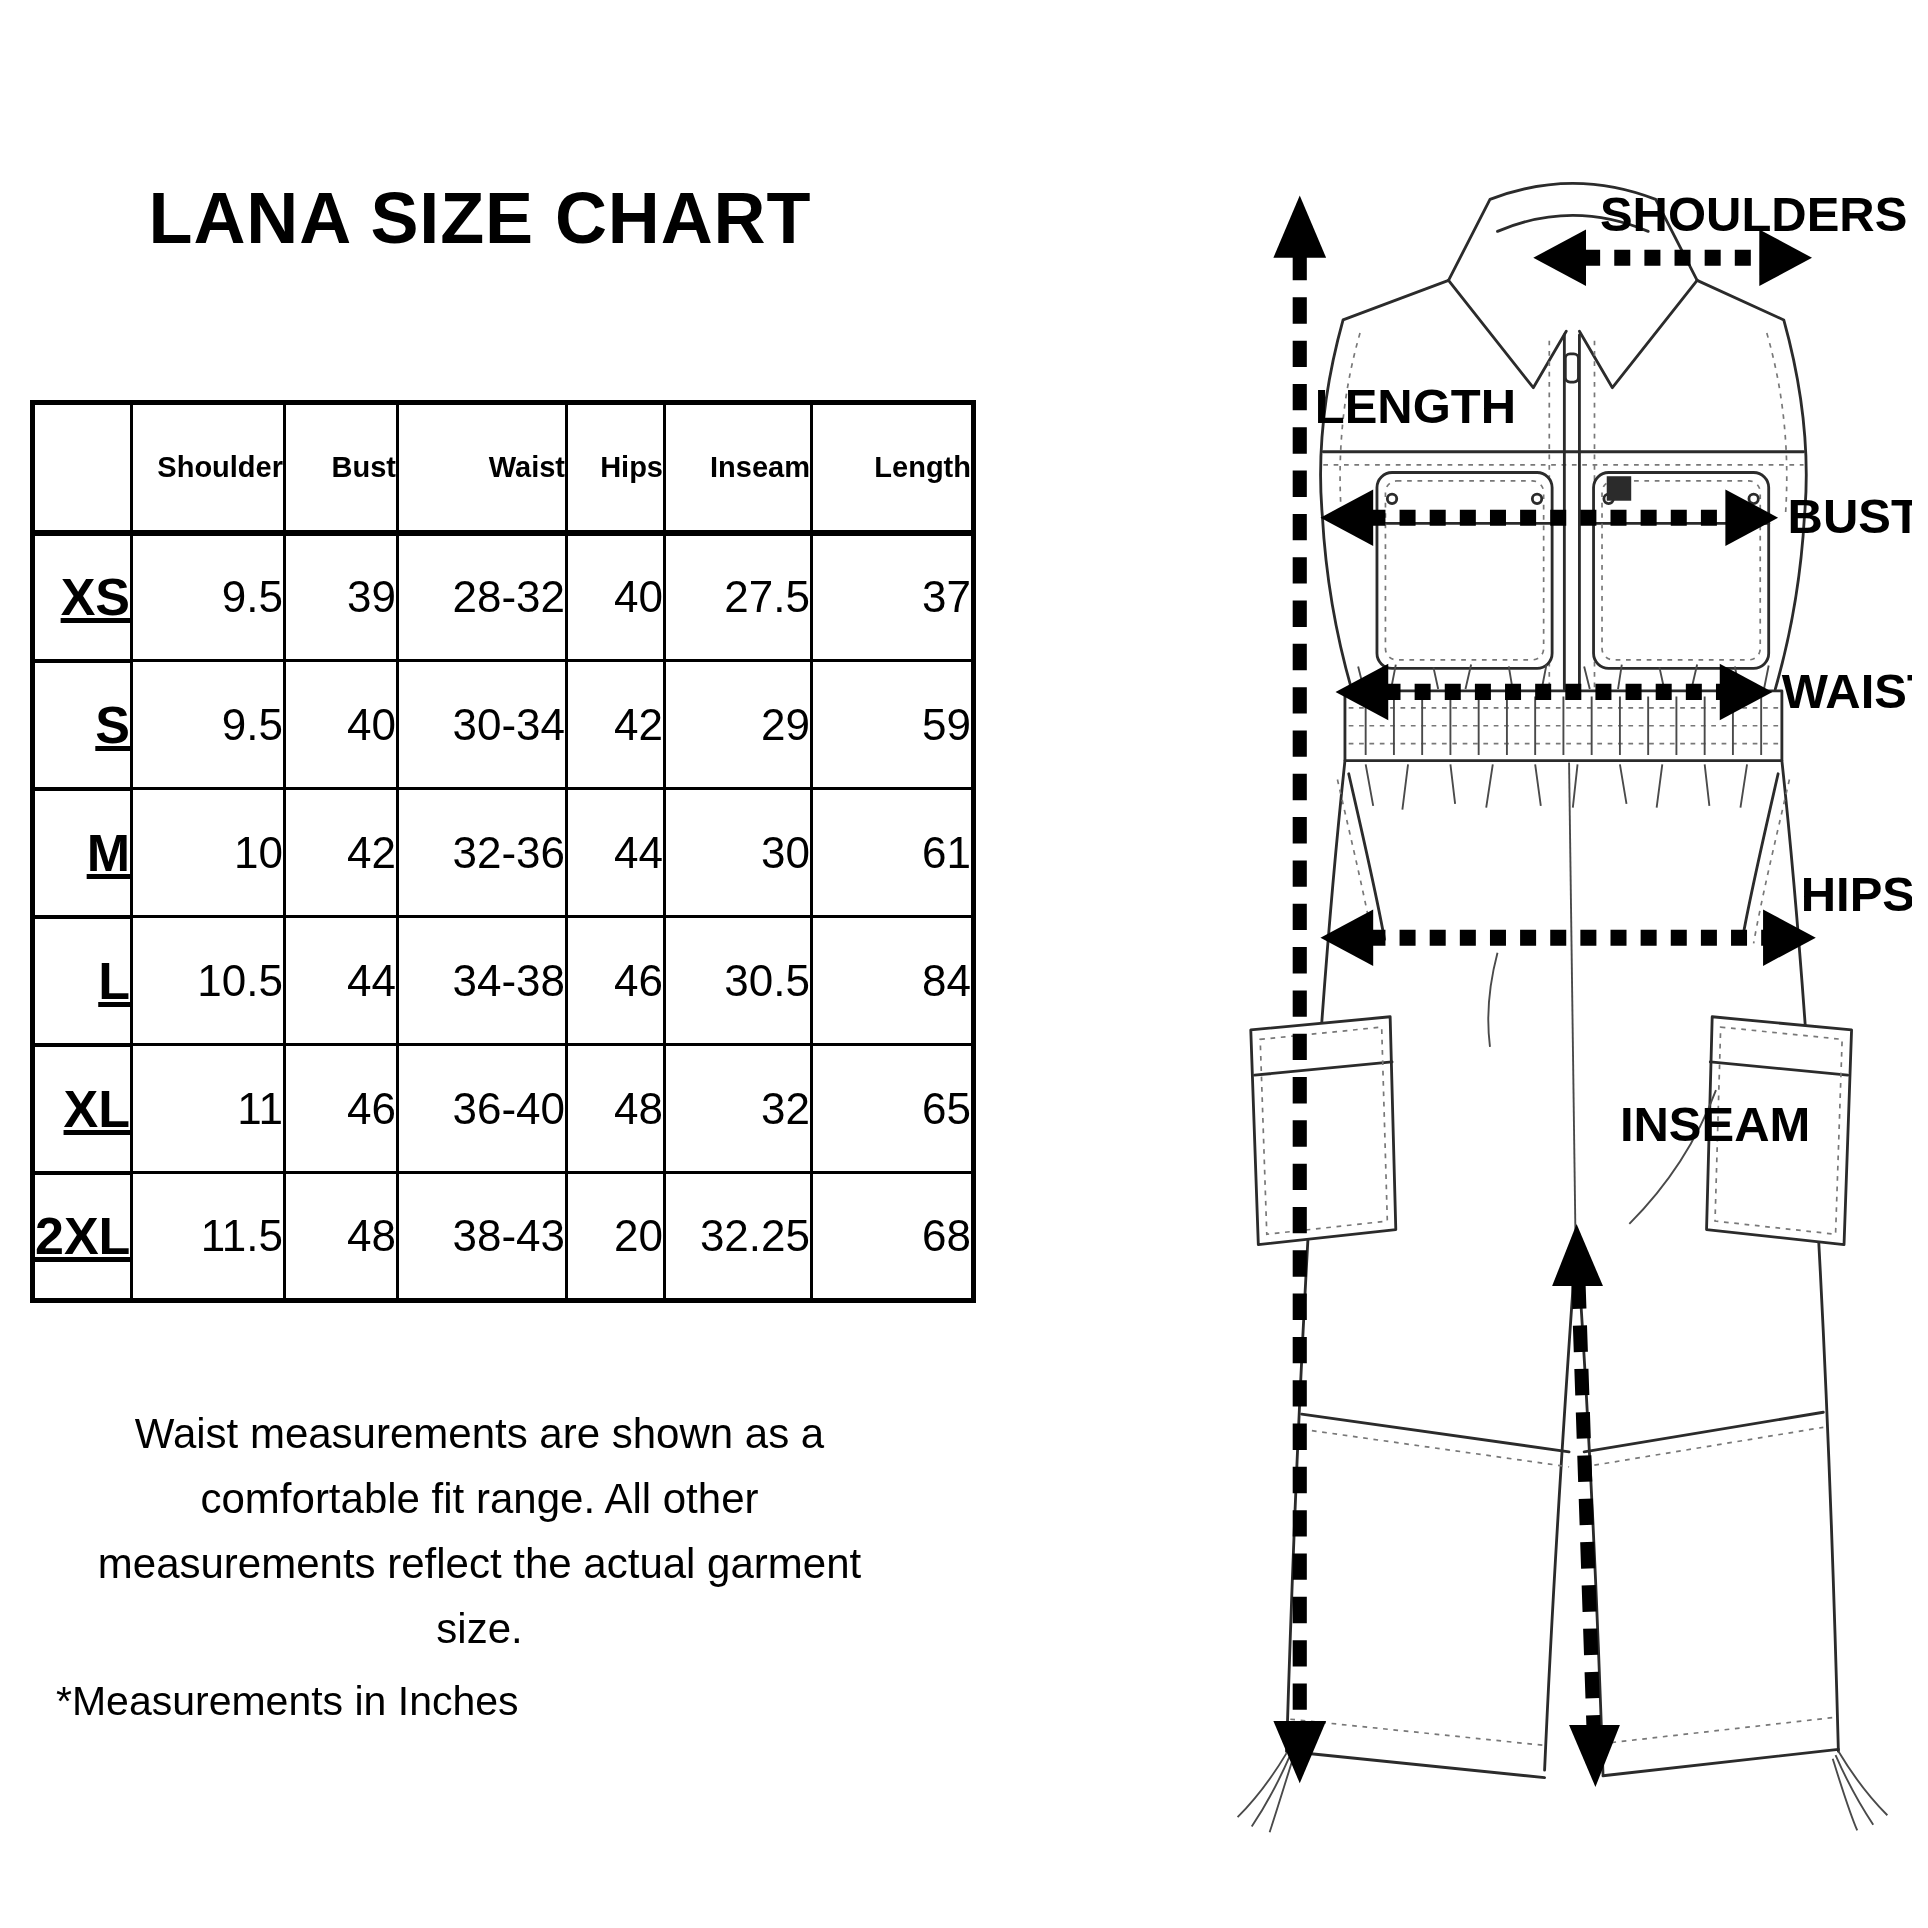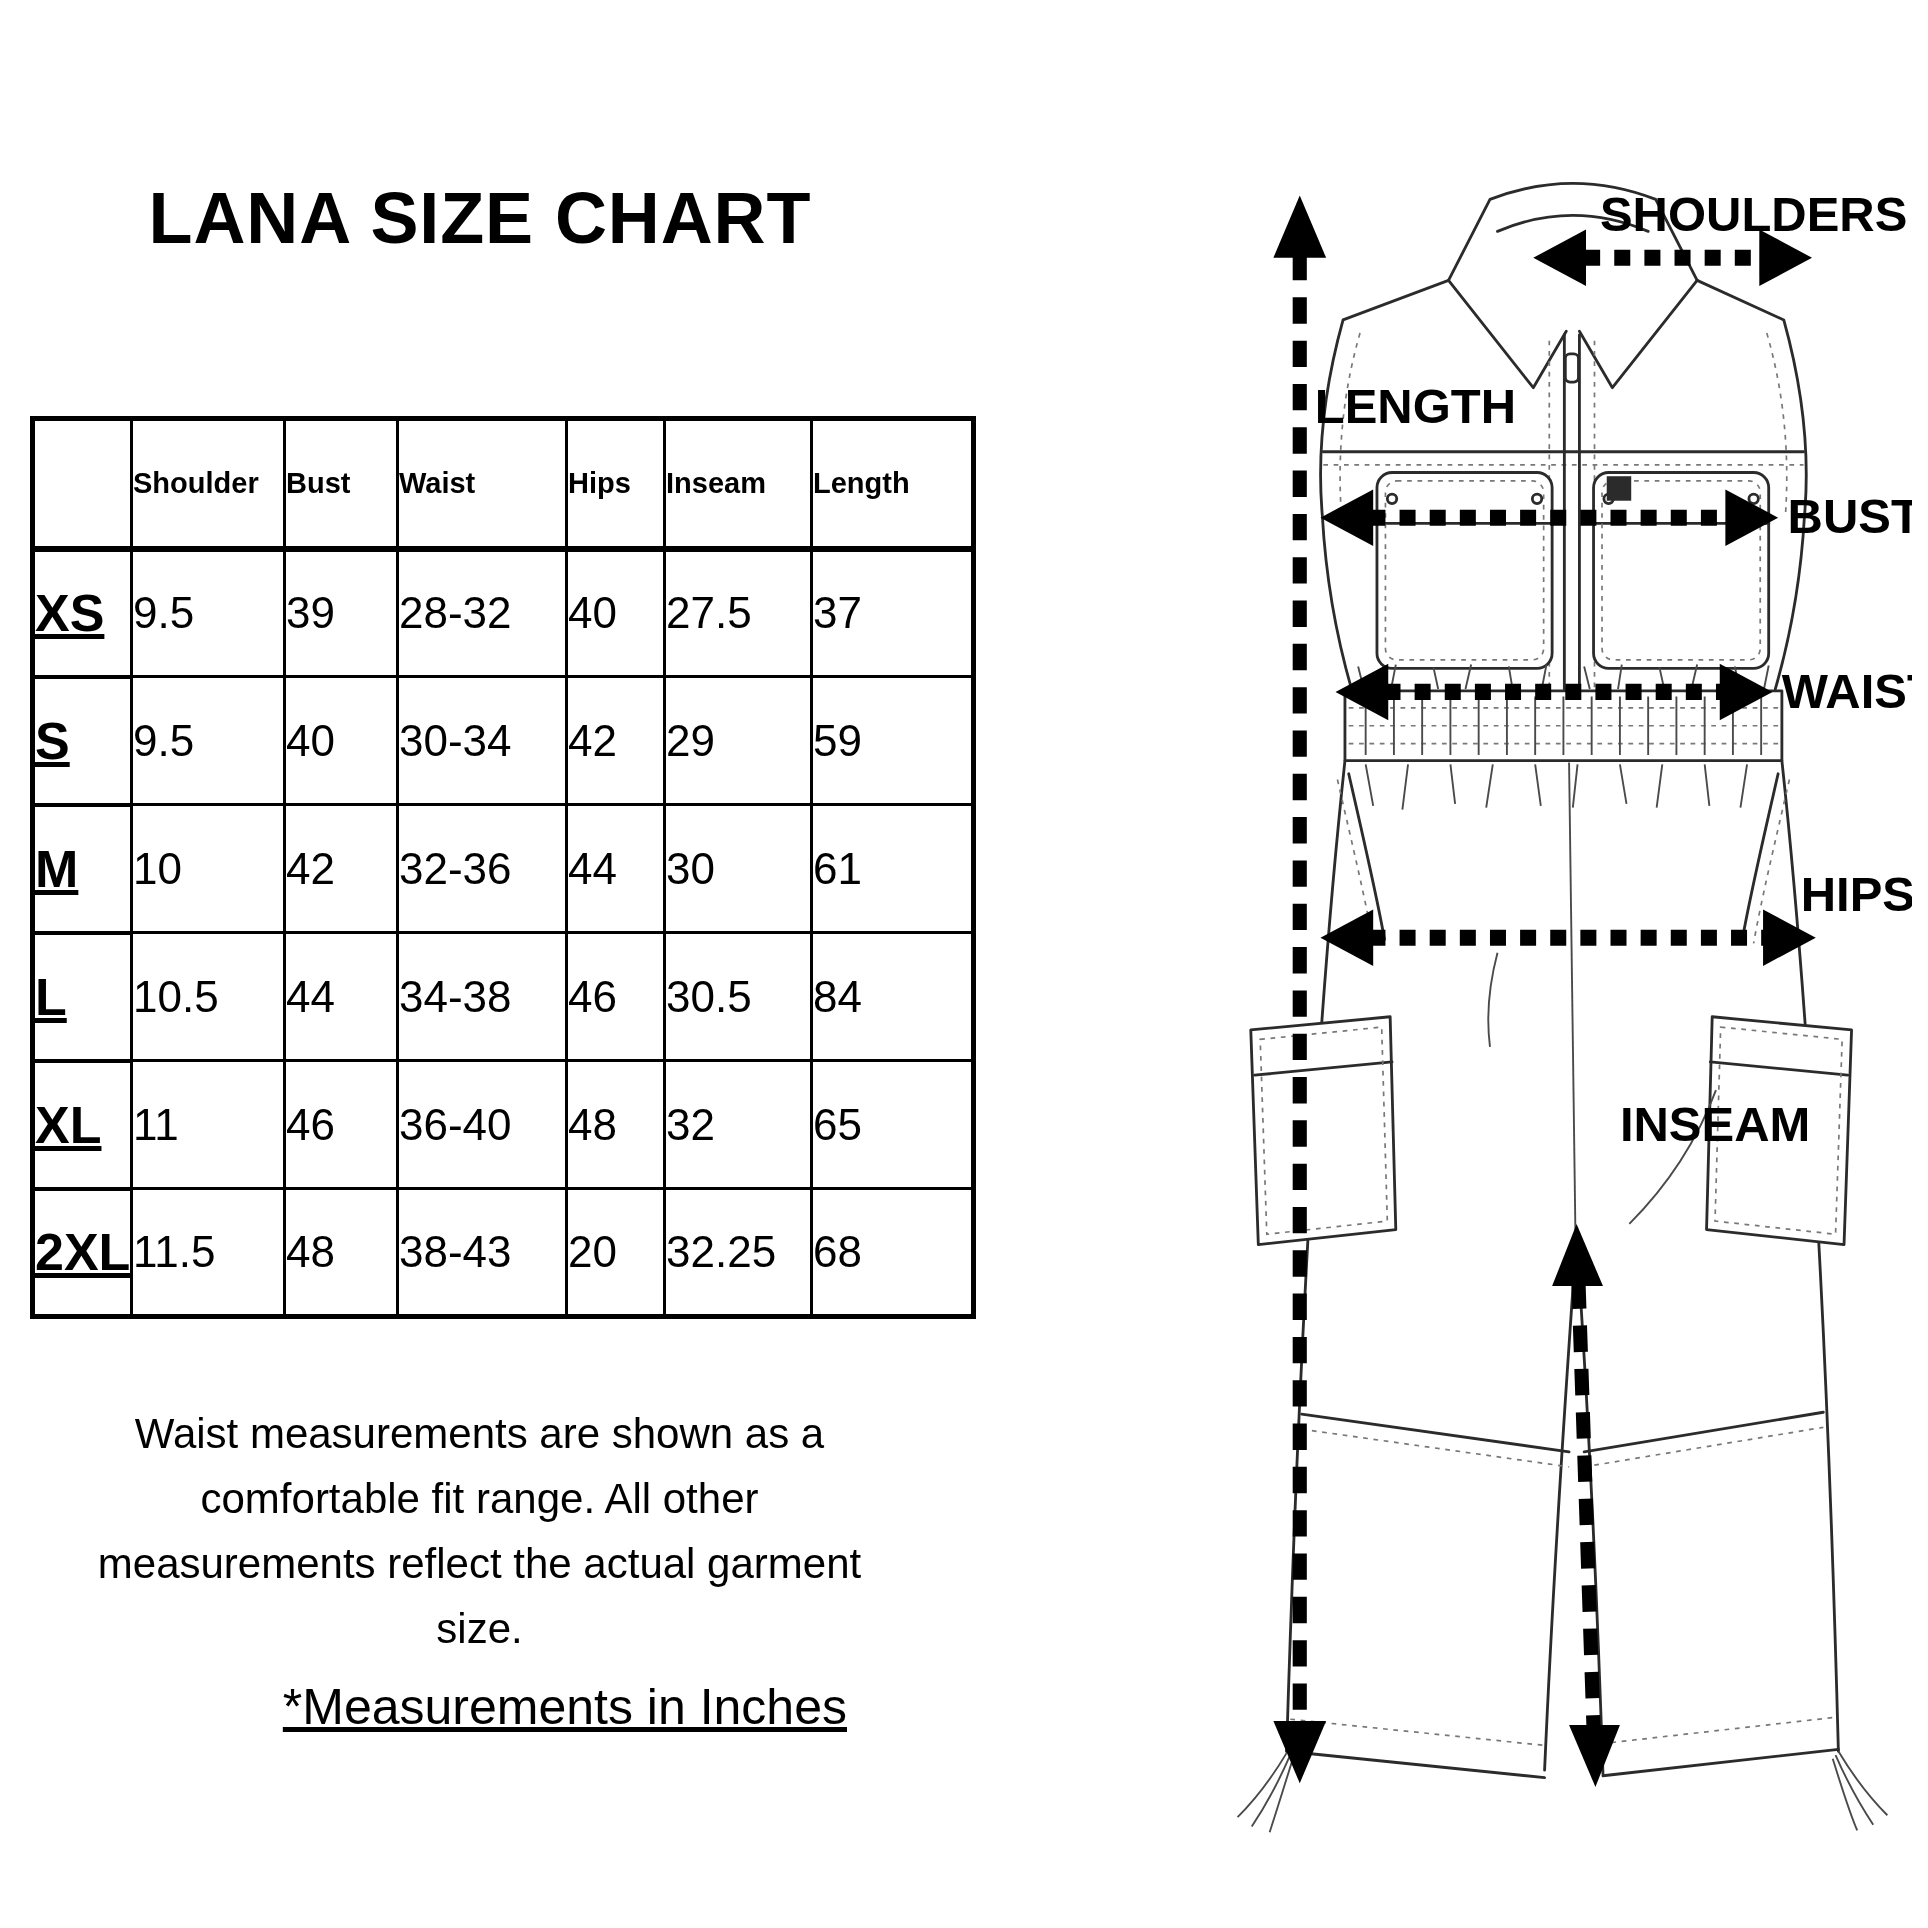--- a/index.html
+++ b/index.html
@@ -7,38 +7,38 @@
   .canvas {
     position:relative; width:1928px; height:1928px; background:#ffffff;
     font-family:"Liberation Sans","DejaVu Sans",sans-serif; color:#000; overflow:hidden;border-radius:28px;
   }
   .title {
     position:absolute; left:28px; top:177px; width:904px;
     text-align:center; font-size:72px; font-weight:900; letter-spacing:0.9px;
     white-space:nowrap;
   }
   table.size-table {
-    position:absolute; left:30px; top:416px; width:942px;
-    border-collapse:collapse; table-layout:fixed; text-align:left;
+    position:absolute; left:30px; top:400px; width:942px;
+    border-collapse:collapse; table-layout:fixed; text-align:right;
     border:5.6px solid #000;
   }
   .size-table th, .size-table td { border:3.8px solid #000; vertical-align:middle; }
   .size-table thead tr { height:130px; }
   .size-table thead th { font-size:29px; font-weight:bold; }
   .size-table tbody tr { height:128px; }
   .size-table tbody th { font-size:52px; font-weight:bold; border-bottom-width:4.7px;text-decoration:underline; }
   .size-table tbody td { font-size:44px; font-weight:normal; }
   .size-table thead tr th { border-bottom-width:6.6px; }
   .note {
     position:absolute; left:56px; top:1401px; width:847px;
     text-align:center; font-size:42px; line-height:1.55; font-weight:400;
   }
   .units {
     position:absolute; left:56px; top:1678px; width:791px;
-    text-align:right; font-size:50px; font-weight:400;text-decoration:underline;
+    text-align:left; font-size:41px; font-weight:400;
   }
   svg.diagram { position:absolute; left:970px; top:141px; width:942px; height:1695px; }
   svg .outline { stroke:#2b2b2b; stroke-width:3; fill:none; stroke-linecap:round; stroke-linejoin:round; }
   svg .stitch  { stroke:#787878; stroke-width:1.8; fill:none; stroke-dasharray:5 6; }
   svg .thin    { stroke:#4a4a4a; stroke-width:2; fill:none; }
   svg .fillwhite { fill:#ffffff; }
   svg text { font-family:"Liberation Sans","DejaVu Sans",sans-serif; font-weight:bold; font-size:52px; fill:#000; }
 </style>
 </head>
 <body>

